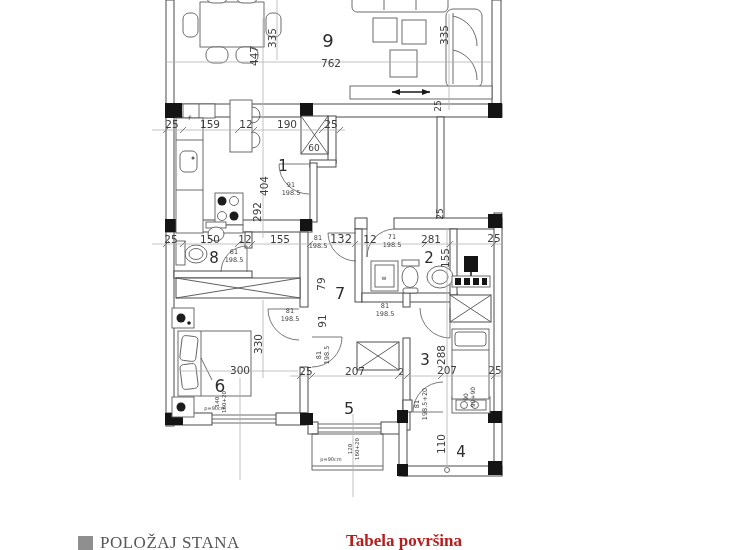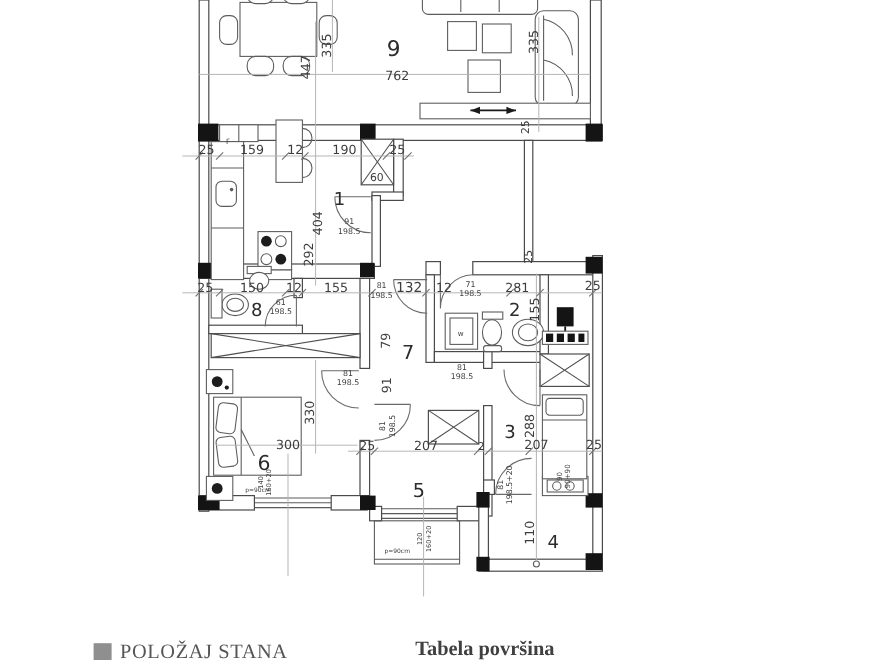--- a/index.html
+++ b/index.html
@@ -17,21 +17,21 @@
   .door{fill:none;stroke:#6a6a6a;stroke-width:0.9;}
   .xbox{fill:#ffffff;stroke:#4f4f4f;stroke-width:1;}
   .xline{stroke:#4f4f4f;stroke-width:0.9;fill:none;}
   text.dim{fill:#3d3d3d;text-anchor:middle;font-family:"DejaVu Sans",sans-serif;}
   text.room{fill:#2b2b2b;text-anchor:middle;font-family:"DejaVu Sans",sans-serif;}
   
   .footer-legend{position:absolute;left:78px;top:533px;display:flex;align-items:flex-start;gap:7px;
     font-family:"Liberation Serif","DejaVu Serif",serif;font-size:17px;color:#565656;letter-spacing:0.5px;}
   .footer-legend .sq{display:inline-block;width:15px;height:14px;background:#8f8f8f;margin-top:3px;}
   .footer-title{position:absolute;left:346px;top:531px;
-    font-family:"Liberation Serif","DejaVu Serif",serif;font-weight:bold;font-size:17px;color:#404040;}
+    font-family:"Liberation Serif","DejaVu Serif",serif;font-weight:bold;font-size:17px;color:#b91c1c;}
 </style>
 </head>
 <body>
 
 <div class="stage">
 <svg width="740" height="550" viewBox="0 0 740 550">
 
   <g>
     <rect class="wall" x="166" y="0" width="8" height="426"></rect>
     <rect class="wall" x="166" y="104" width="336" height="13"></rect>

